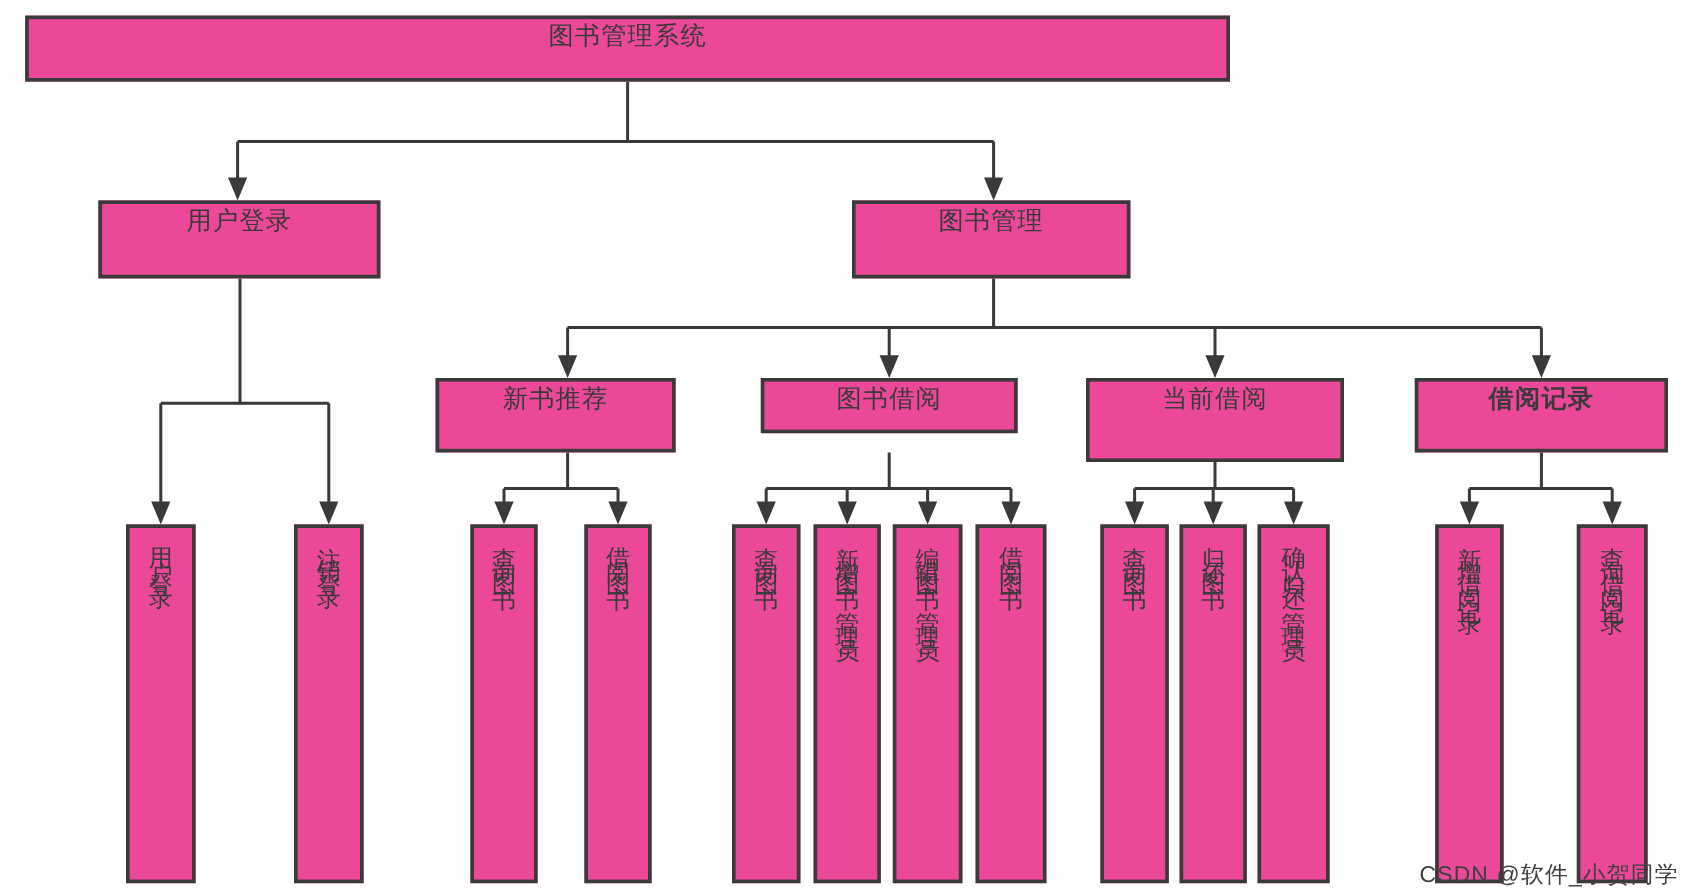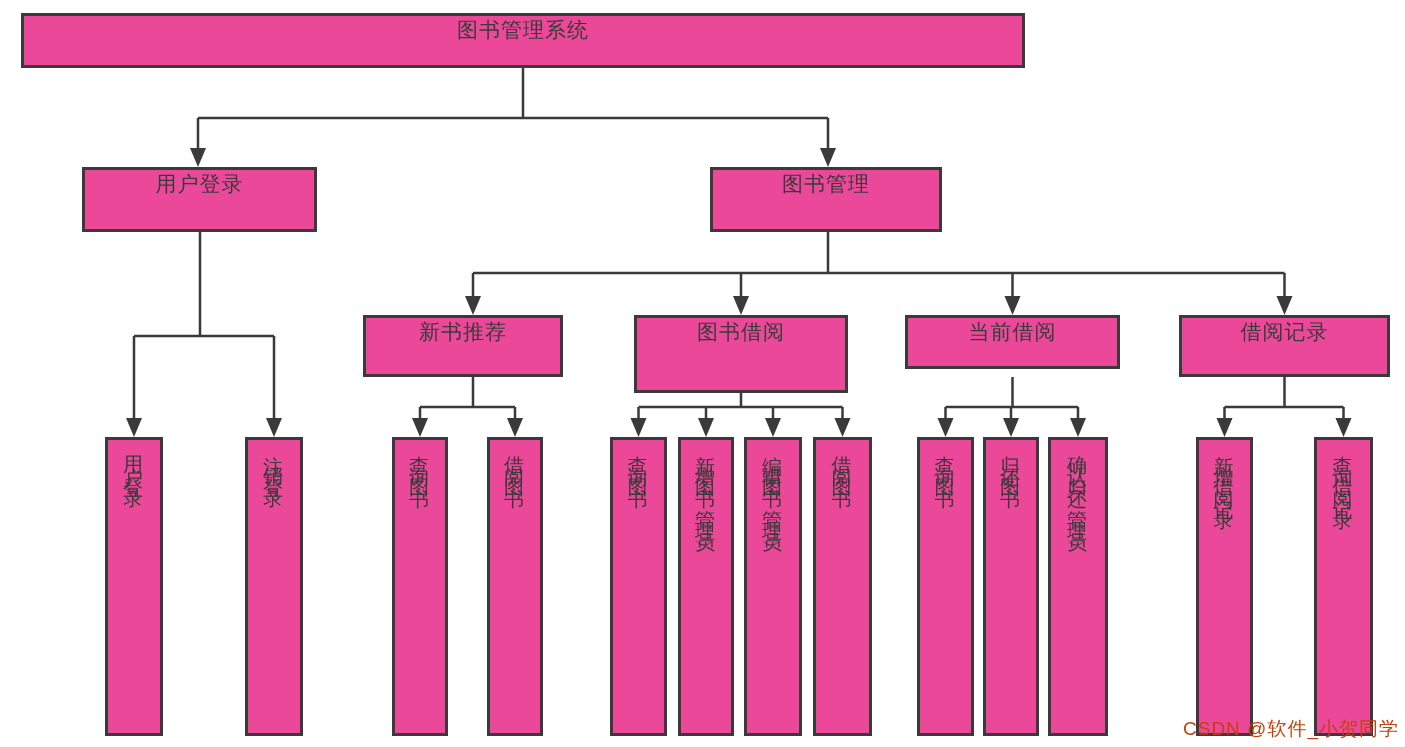--- a/index.html
+++ b/index.html
@@ -12,21 +12,21 @@
     position:absolute;box-sizing:border-box;background:#ec4899;
     border:3px solid #3a3a3a;display:flex;align-items:flex-start;justify-content:center;
     z-index:2;
   }
   .hlabel{font-size:21px;letter-spacing:1px;white-space:nowrap;}
   .vbox .vlabel{
     writing-mode:vertical-rl;text-orientation:mixed;
     font-size:20px;letter-spacing:11px;white-space:nowrap;
   }
   .watermark{
-    position:absolute;z-index:10;font-size:19px;color:#c2410c;
+    position:absolute;z-index:10;font-size:19px;color:#404040;
     white-space:nowrap;letter-spacing:1px;
   }
 </style>
 </head>
 <body>
 
 <div id="canvas">
 
   <svg id="connectors" width="1405" height="747" viewBox="0 0 1405 747">
     <g stroke="#3a3a3a" stroke-width="2.5" fill="none">
@@ -68,27 +68,27 @@
   <div class="box" style="left:82px;top:167px;width:235px;height:65px;">
     <span class="hlabel">用户登录</span>
   </div>
   <div class="box" style="left:710px;top:167px;width:232px;height:65px;">
     <span class="hlabel">图书管理</span>
   </div>
 
   <div class="box" style="left:363px;top:315px;width:200px;height:62px;">
     <span class="hlabel">新书推荐</span>
   </div>
-  <div class="box" style="left:634px;top:315px;width:214px;height:78px;">
+  <div class="box" style="left:634px;top:315px;width:214px;height:46px;">
     <span class="hlabel">图书借阅</span>
   </div>
-  <div class="box" style="left:905px;top:315px;width:215px;height:54px;">
+  <div class="box" style="left:905px;top:315px;width:215px;height:70px;">
     <span class="hlabel">当前借阅</span>
   </div>
-  <div class="box" style="left:1179px;top:315px;width:211px;height:62px;">
+  <div class="box" style="left:1179px;top:315px;width:211px;height:62px;font-weight:bold;">
     <span class="hlabel">借阅记录</span>
   </div>
 
   <div class="box vbox" style="left:105px;top:437px;width:58px;height:299px;">
     <span class="vlabel">用户登录</span>
   </div>
   <div class="box vbox" style="left:245px;top:437px;width:58px;height:299px;">
     <span class="vlabel">注销登录</span>
   </div>
 

